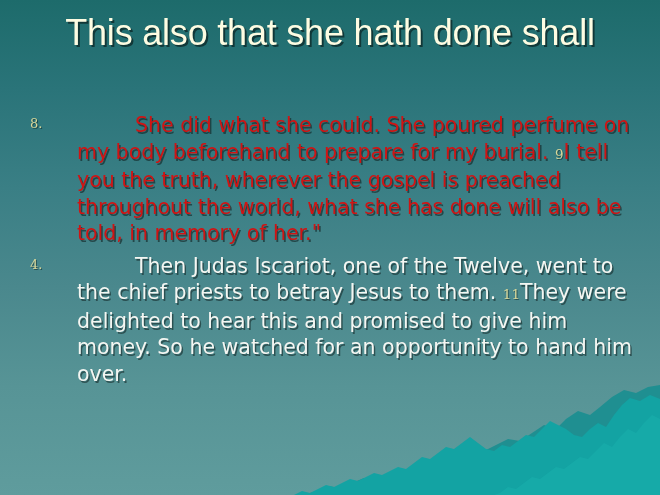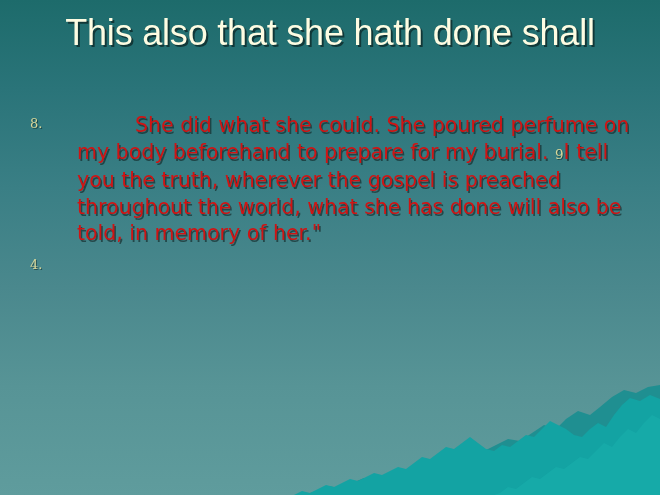--- a/index.html
+++ b/index.html
@@ -121,16 +121,17 @@
 
   <div id="body">
 
     <div class="para p-red">
       <span class="marker">8.</span>
       <span class="ptext"><span class="indent"></span>She did what she could. She poured perfume on my body beforehand to prepare for my burial. <span class="vnum">9</span>I tell you the truth, wherever the gospel is preached throughout the world, what she has done will also be told, in memory of her."</span>
     </div>
 
     <div class="para p-white">
       <span class="marker">4.</span>
+      <span class="ptext"><span class="indent"></span>Then Judas Iscariot, one of the Twelve, went to the chief priests to betray Jesus to them. <span class="vnum">11</span>They were delighted to hear this and promised to give him money. So he watched for an opportunity to hand him over.</span>
     </div>
 
   </div>
 </div>
 
 </body></html>

